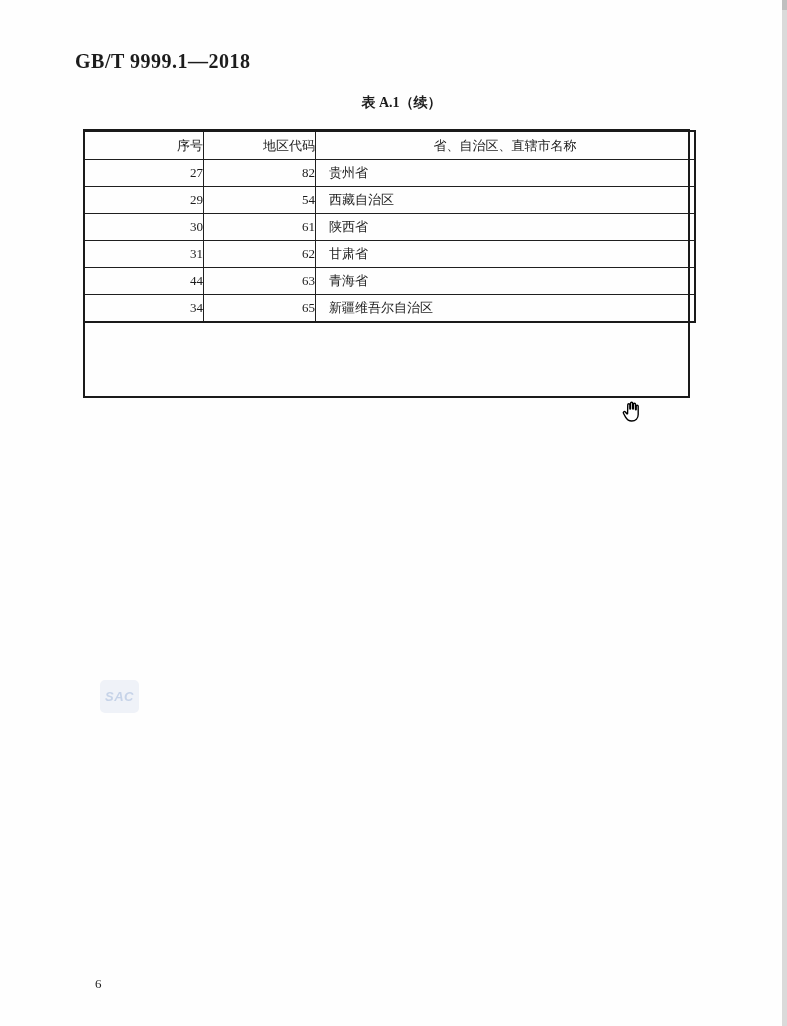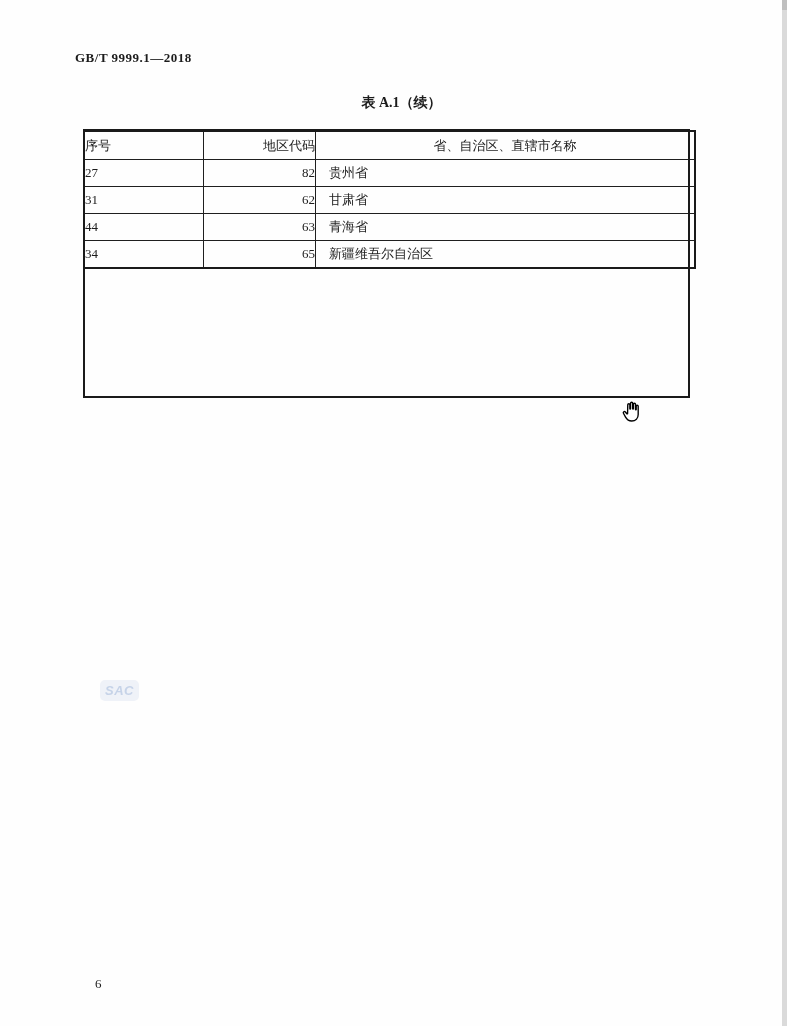--- a/index.html
+++ b/index.html
@@ -30,21 +30,21 @@
     top: 0;
     right: 0;
     width: 5px;
     height: 10px;
     background: #bfbfbf;
   }
   .std-code {
     position: absolute;
     left: 75px;
     top: 50px;
-    font-size: 13px;
+    font-size: 20px;
     font-weight: bold;
     letter-spacing: 0.5px;
     white-space: nowrap;
   }
   .table-title {
     position: absolute;
     left: 98px;
     top: 94px;
     width: 607px;
     text-align: center;
@@ -69,21 +69,21 @@
     overflow: hidden;
     white-space: nowrap;
   }
   table.region-table {
     border: 2px solid #1a1a1a;
   }
   table.region-table tr.hdr th {
     border-bottom: 1px solid #1f1f1f;
     height: 27px;
   }
-  .col-seq  { width: 118px; text-align: left; }
+  .col-seq  { width: 118px; text-align: right; }
   .col-code { width: 111px; text-align: right; }
   .col-name { width: 378px; text-align: left; padding-left: 13px !important; }
   th.col-name { text-align: center; padding-left: 0 !important; }
   .table-outline {
     position: absolute;
     left: 83px;
     top: 129px;
     width: 607px;
     height: 269px;
     border: 2px solid #1a1a1a;
@@ -94,21 +94,21 @@
     position: absolute;
     left: 95px;
     top: 976px;
     font-size: 13px;
   }
   .watermark {
     position: absolute;
     left: 100px;
     top: 680px;
     width: 39px;
-    height: 21px;
+    height: 33px;
     background: #eff2f8;
     border-radius: 5px;
     display: flex;
     align-items: center;
     justify-content: center;
     font-family: "Liberation Sans", "DejaVu Sans", sans-serif;
     font-style: italic;
     font-weight: bold;
     font-size: 13px;
     color: #c6d3e8;
@@ -143,20 +143,30 @@
         <th class="col-name">省、自治区、直辖市名称</th>
       </tr>
     </thead>
     <tbody>
       <tr>
         <td class="col-seq">27</td>
         <td class="col-code">82</td>
         <td class="col-name">贵州省</td>
       </tr>
       <tr>
+        <td class="col-seq">29</td>
+        <td class="col-code">54</td>
+        <td class="col-name">西藏自治区</td>
+      </tr>
+      <tr>
+        <td class="col-seq">30</td>
+        <td class="col-code">61</td>
+        <td class="col-name">陕西省</td>
+      </tr>
+      <tr>
         <td class="col-seq">31</td>
         <td class="col-code">62</td>
         <td class="col-name">甘肃省</td>
       </tr>
       <tr>
         <td class="col-seq">44</td>
         <td class="col-code">63</td>
         <td class="col-name">青海省</td>
       </tr>
       <tr>

